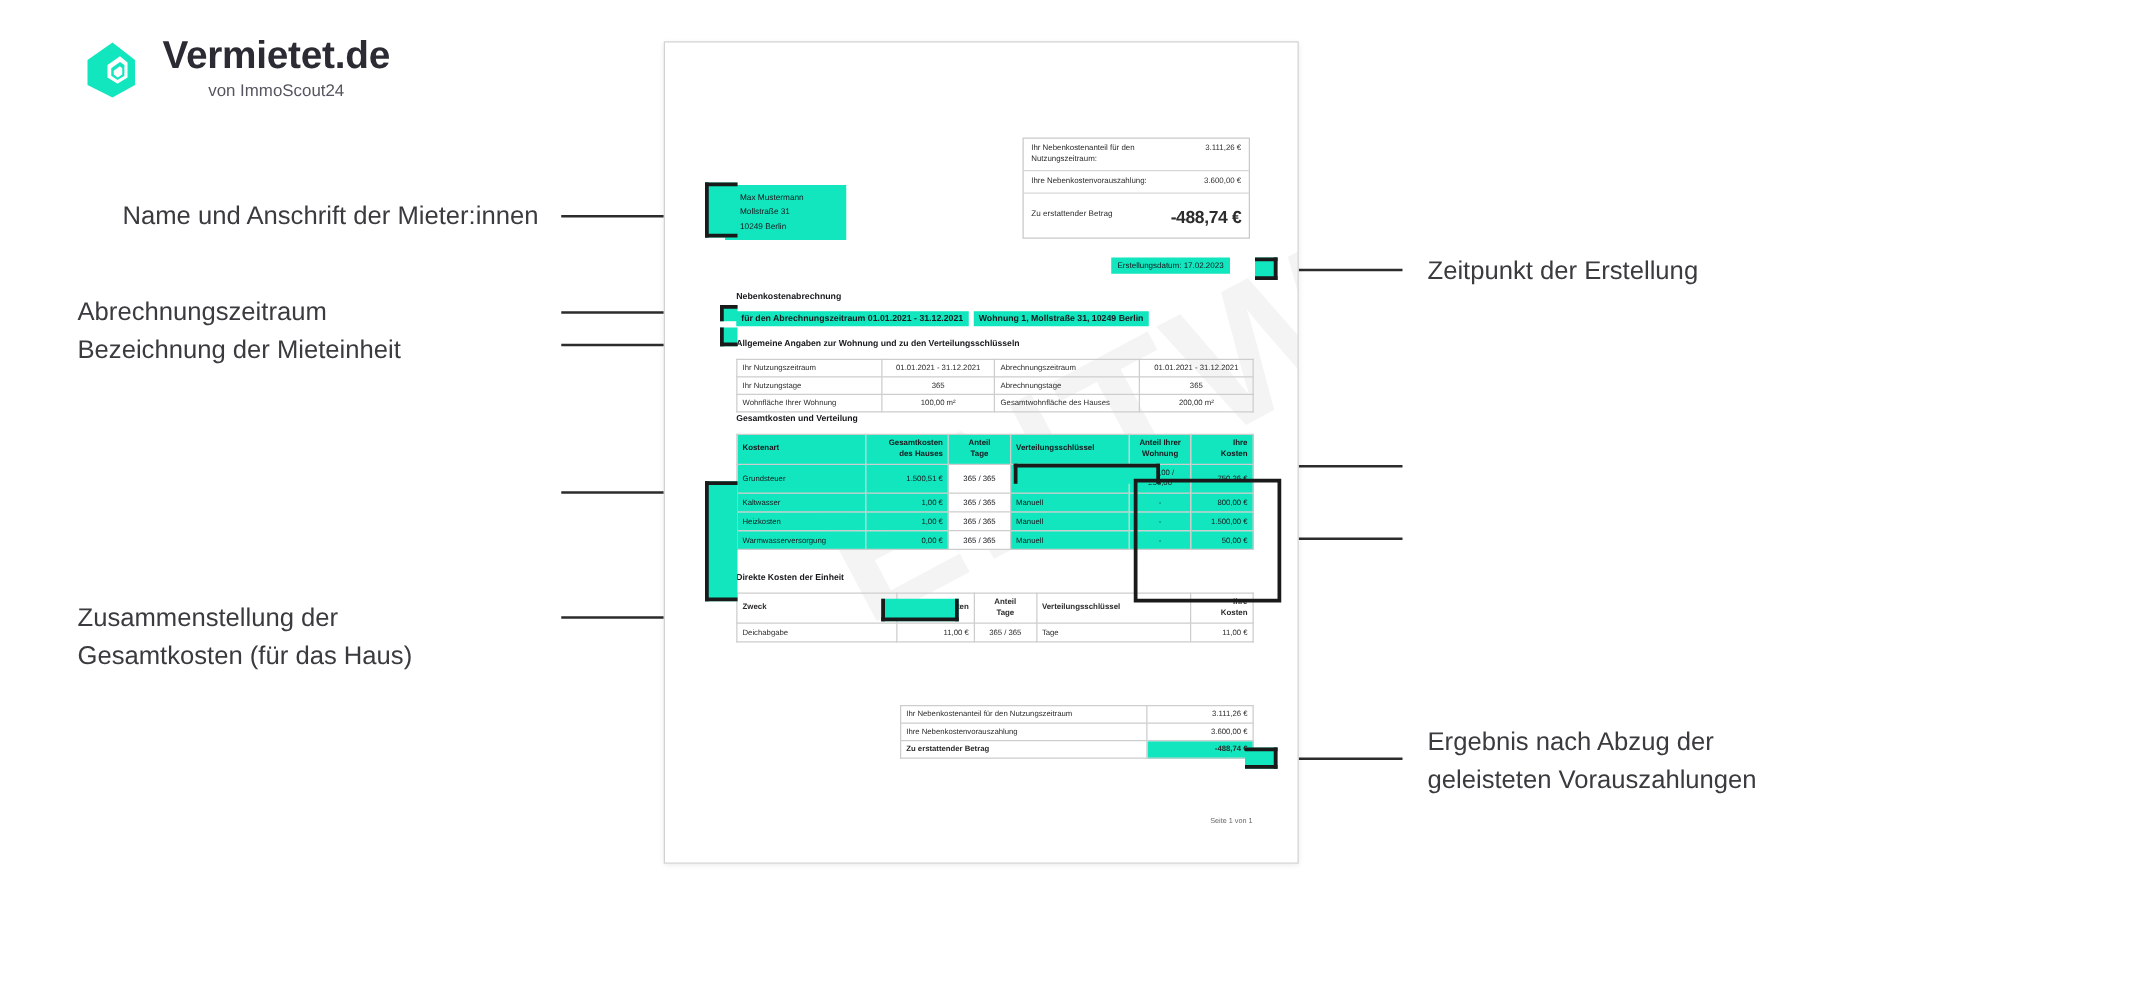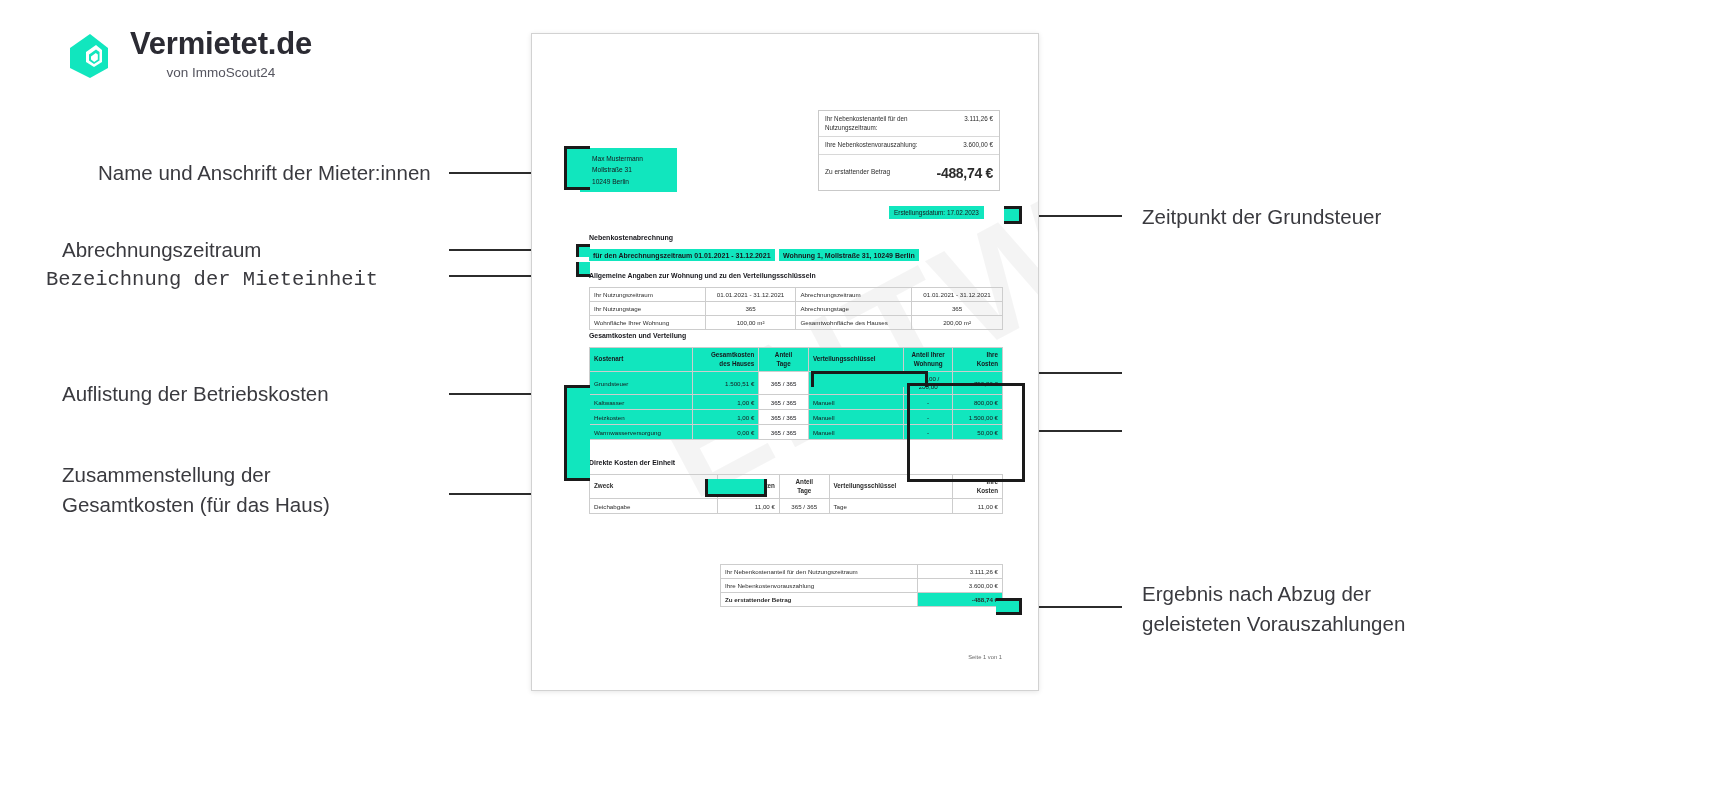--- a/index.html
+++ b/index.html
@@ -132,31 +132,30 @@
       <span class="brand-sub">von ImmoScout24</span>
     </span>
   </div>
 
   <div class="anno left" style="left:62px; top:158px; width:420px;margin-left:36px;">Name und Anschrift der Mieter:innen</div>
   <div class="leader" style="left:449px; top:172px; width:118px;"></div>
 
   <div class="anno left" style="left:62px; top:235px; width:420px;">Abrechnungszeitraum</div>
   <div class="leader" style="left:449px; top:249px; width:132px;"></div>
 
-  <div class="anno left" style="left:46px; top:265px; width:420px;font-family:Liberation Mono, monospace;">Bezeichnung der Mieteinheit</div>
+  <div class="anno left" style="left:62px; top:265px; width:420px;">Bezeichnung der Mieteinheit</div>
   <div class="leader" style="left:449px; top:275px; width:132px;"></div>
 
-  <div class="anno left" style="left:62px; top:379px; width:420px;">Auflistung der Betriebskosten</div>
   <div class="leader" style="left:449px; top:393px; width:118px;"></div>
 
-  <div class="anno left" style="left:62px; top:460px; width:420px;">Zusammenstellung der
+  <div class="anno left" style="left:62px; top:480px; width:420px;">Zusammenstellung der
 Gesamtkosten (für das Haus)</div>
   <div class="leader" style="left:449px; top:493px; width:260px;"></div>
 
-  <div class="anno right" style="left:1142px; top:202px; width:440px;">Zeitpunkt der Grundsteuer</div>
+  <div class="anno right" style="left:1142px; top:202px; width:440px;">Zeitpunkt der Erstellung</div>
   <div class="leader" style="left:1020px; top:215px; width:102px;"></div>
 
   <div class="leader" style="left:900px; top:372px; width:222px;"></div>
 
   <div class="leader" style="left:1025px; top:430px; width:97px;"></div>
 
   <div class="anno right" style="left:1142px; top:579px; width:440px;">Ergebnis nach Abzug der
 geleisteten Vorauszahlungen</div>
   <div class="leader" style="left:1020px; top:606px; width:102px;"></div>
 

